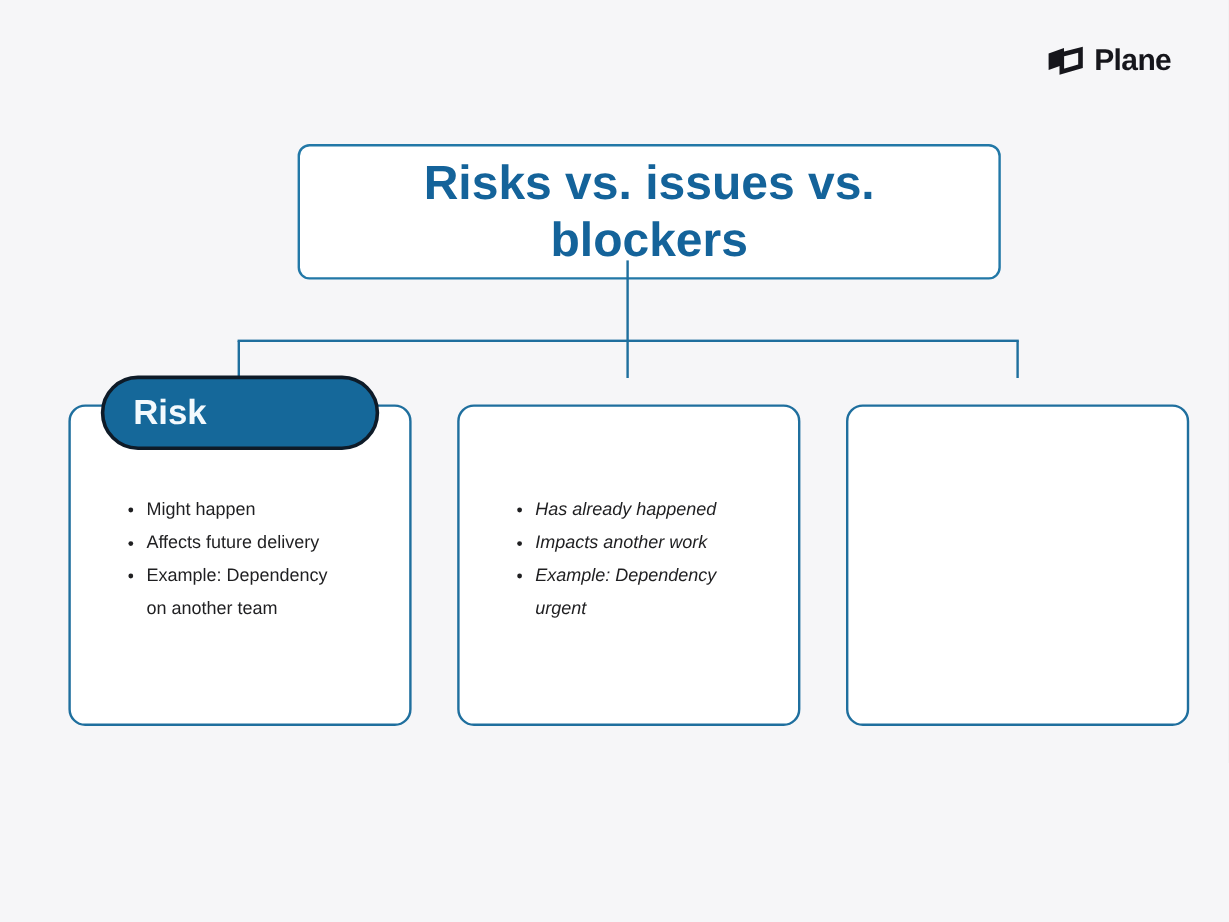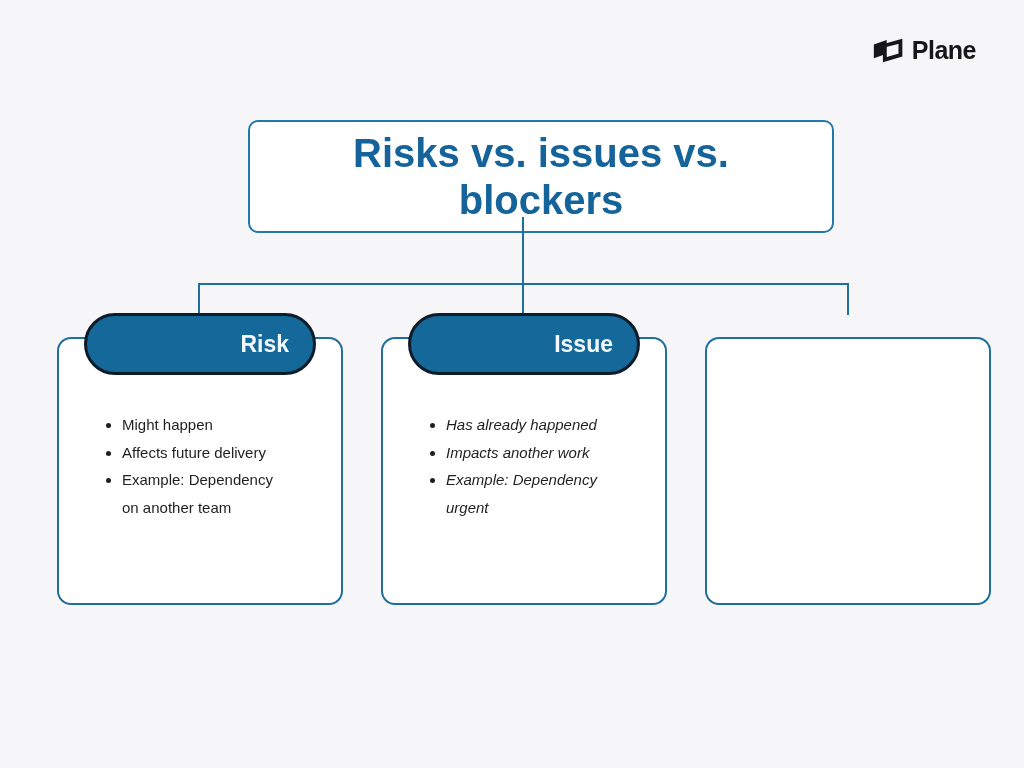--- a/index.html
+++ b/index.html
@@ -96,22 +96,22 @@
     left: 50%;
     transform: translateX(-50%);
     min-width: 232px;
     height: 62px;
     padding: 0 24px;
     background: var(--pill-fill);
     border: 3px solid var(--pill-border);
     border-radius: 32px;
     display: flex;
     align-items: center;
-    justify-content: flex-end;
-    font-size: 23px;
+    justify-content: flex-start;
+    font-size: 29px;
     font-weight: 700;
     color: var(--pill-text);
     white-space: nowrap;
   }
 
   .card-body { padding: 72px 14px 0 0; }
   .bullets {
     margin: 0;
     padding-left: 63px;
     list-style: disc outside;
@@ -158,23 +158,20 @@
     <div class="card-body">
       <ul class="bullets">
           <li>Might happen</li>
           <li>Affects future delivery</li>
           <li>Example: Dependency on another team</li>
         </ul>
     </div>
   </div>
 
   <div class="card card-issue">
-    <div class="pill">
-      <span>Issue</span>
-    </div>
     <div class="card-body">
       <ul class="bullets">
           <li>Has already happened</li>
           <li>Impacts another work</li>
           <li>Example: Dependency urgent</li>
         </ul>
     </div>
   </div>
 
   <div class="card card-blocker">

